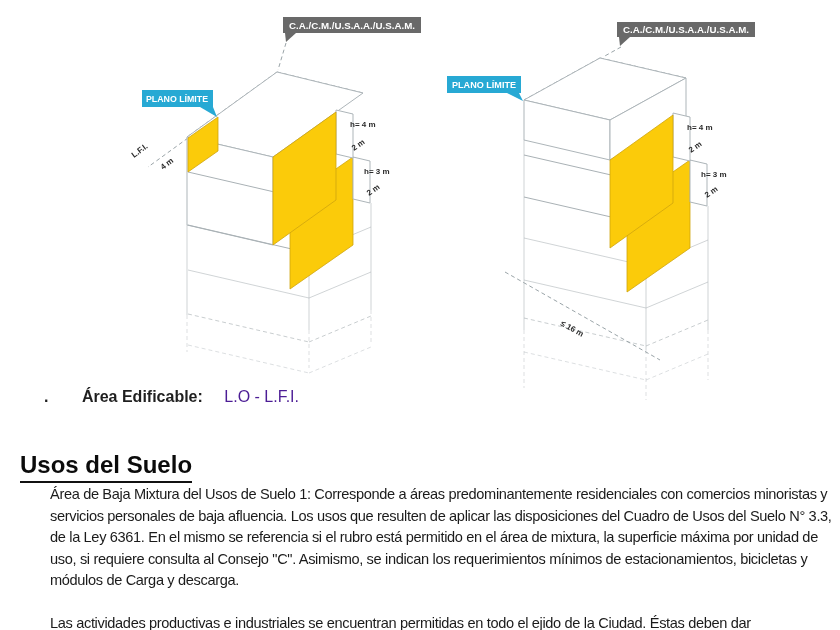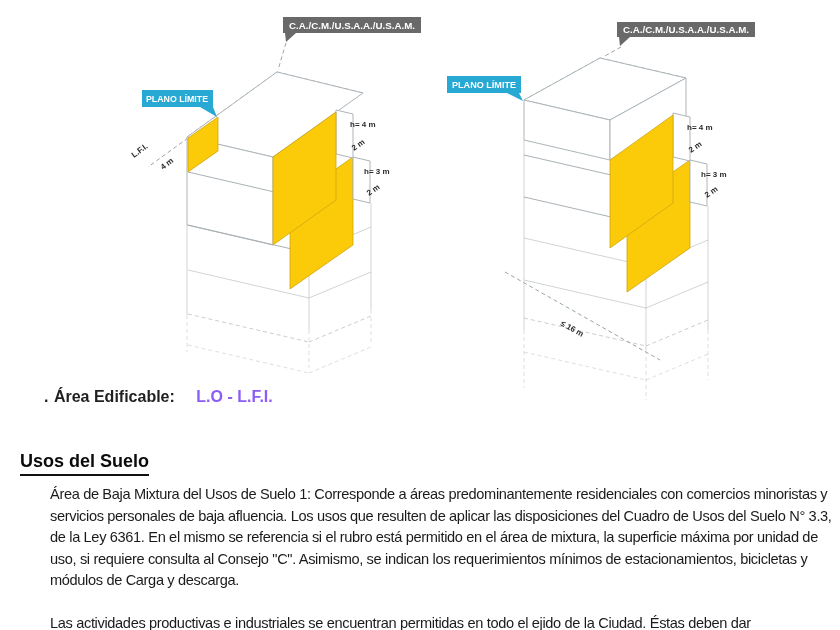--- a/index.html
+++ b/index.html
@@ -15,23 +15,23 @@
   .edge{stroke:#a9b1b5;stroke-width:1;fill:none;}
   .dash{stroke:#9aa4a8;stroke-width:1;fill:none;stroke-dasharray:4 3;}
   .faint{opacity:.55;}
   .vfaint{opacity:.35;}
   .dim-text{font-family:"Liberation Sans",sans-serif;font-size:8px;font-weight:bold;fill:#2b2b2b;}
   .tag-text{font-family:"Liberation Sans",sans-serif;font-size:9px;font-weight:bold;fill:#ffffff;}
   .tag-gray{fill:#696969;}
   .tag-cyan{fill:#27A9D4;}
   .bullet-line{position:absolute;left:44px;top:388px;font-size:16px;white-space:nowrap;}
   .bullet-line .marker{font-weight:bold;}
-  .bullet-line .label{font-weight:bold;margin-left:1px;}
-  .bullet-line .value{margin-left:17px;font-weight:bold;color:#8b5cf6;}
-  .section-heading{position:absolute;left:20px;top:451px;font-size:18px;font-weight:bold;color:#0b0b0b;
+  .bullet-line .label{font-weight:bold;margin-left:29px;}
+  .bullet-line .value{margin-left:17px;font-weight:normal;color:#4c1d95;}
+  .section-heading{position:absolute;left:20px;top:451px;font-size:24px;font-weight:bold;color:#0b0b0b;
     border-bottom:2px solid #111;padding-bottom:2px;}
   .para{position:absolute;left:50px;width:782px;font-size:14.6px;line-height:21.6px;
     letter-spacing:-0.35px;color:#1b1b1b;text-align:left;}
   .para1{top:484px;}
   .para2{top:613px;}
 </style>
 </head>
 <body>
 
 <svg class="diagram-svg" width="840" height="432" viewBox="0 0 840 432">

